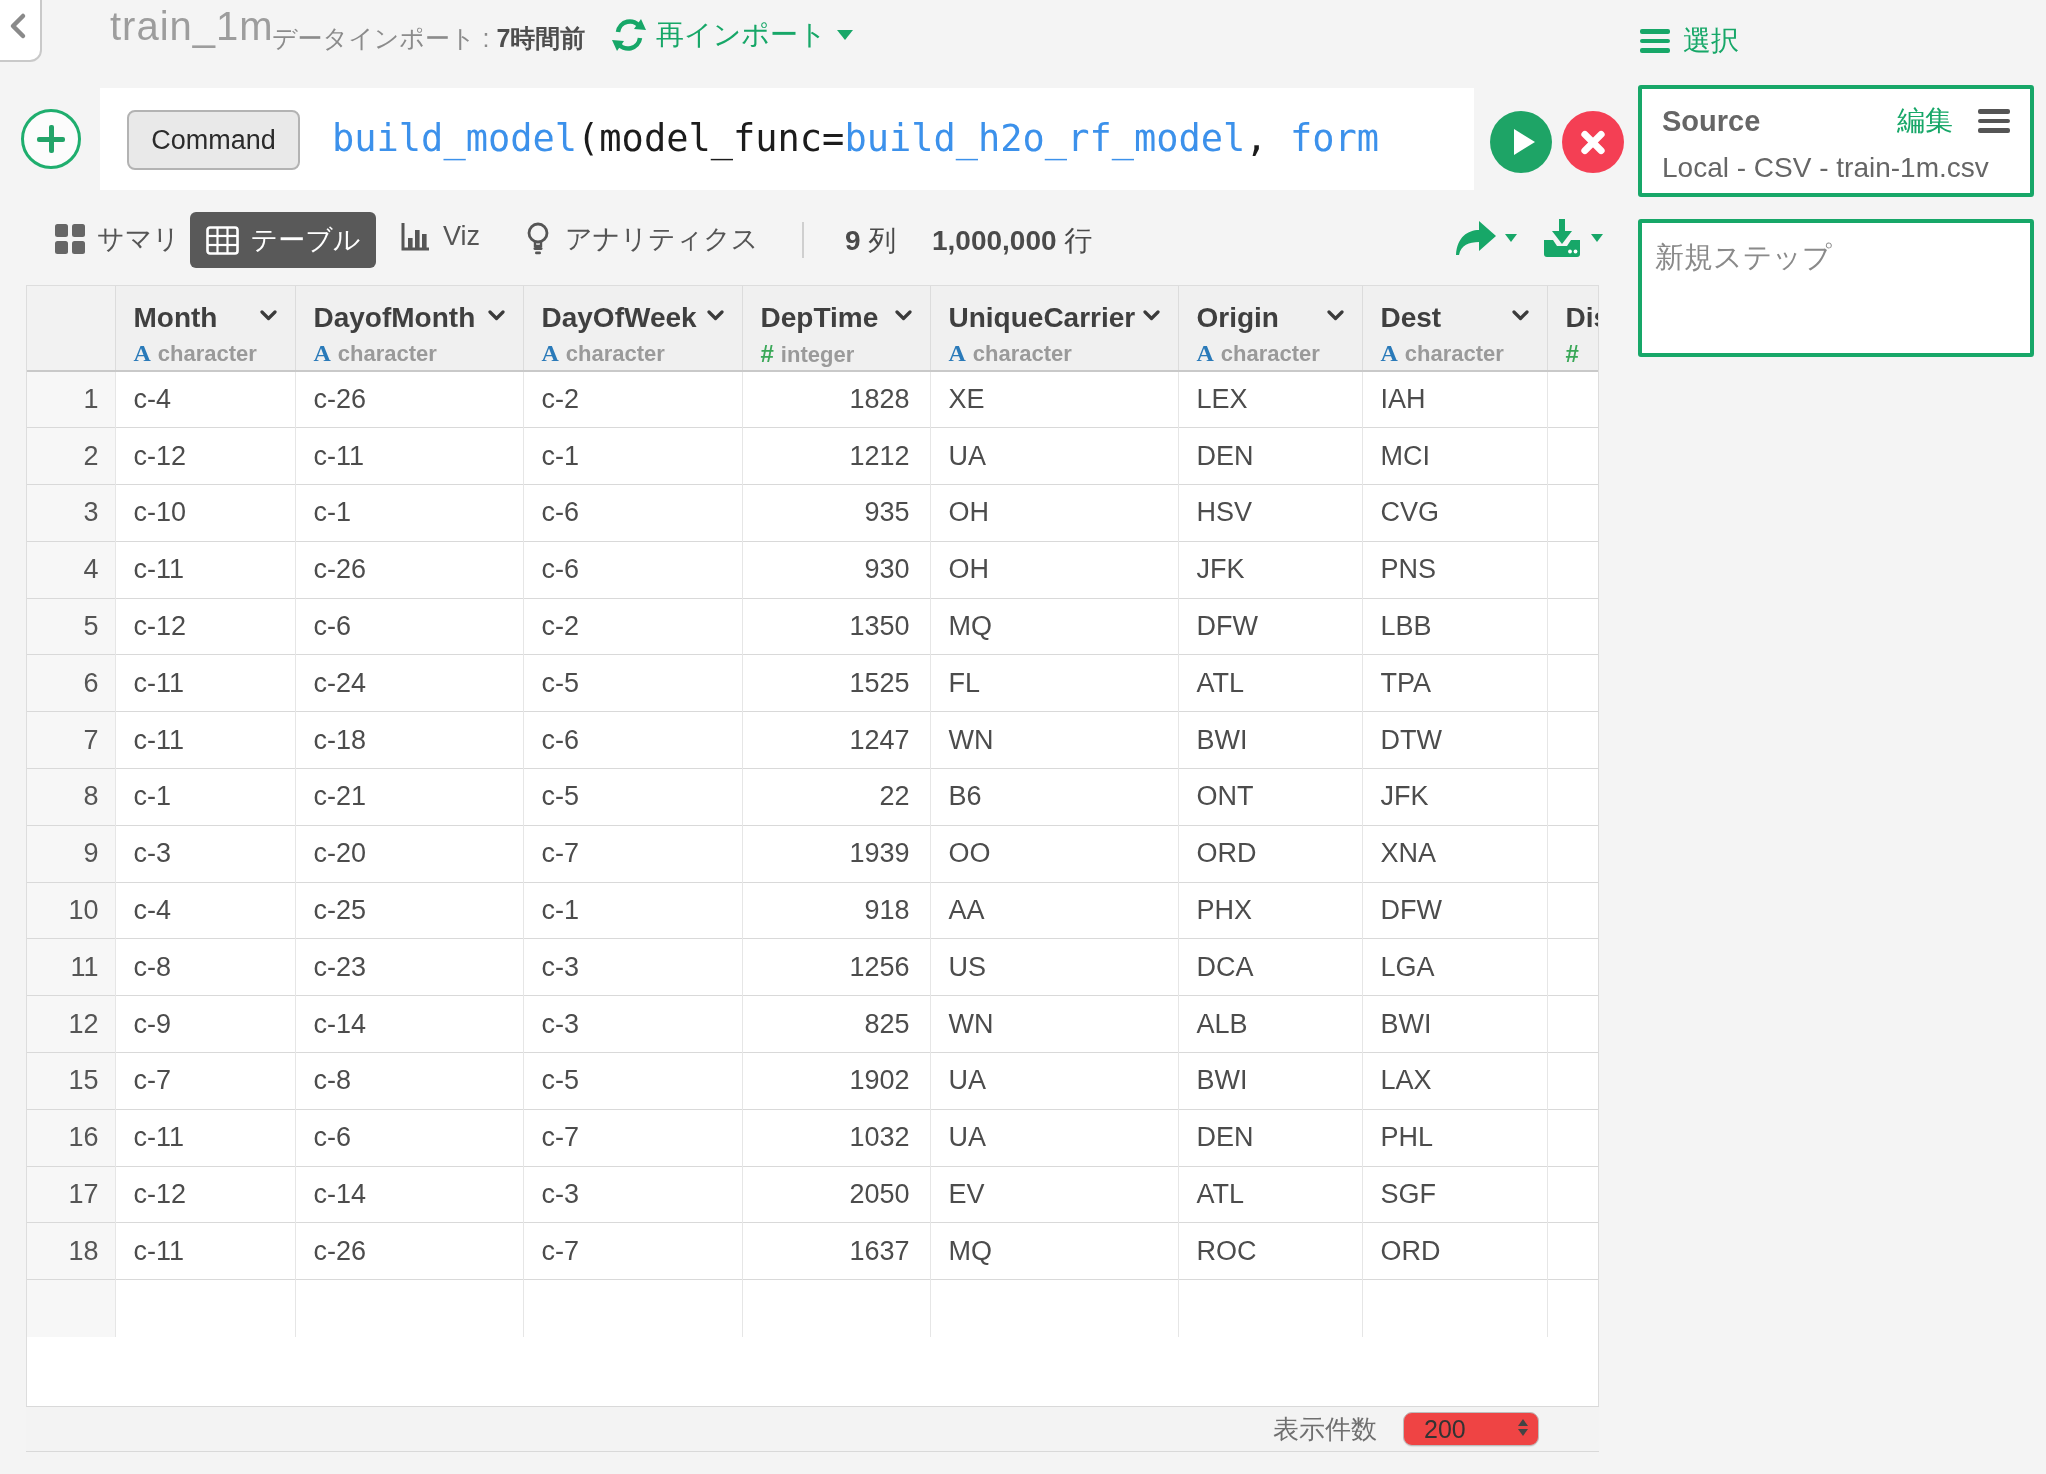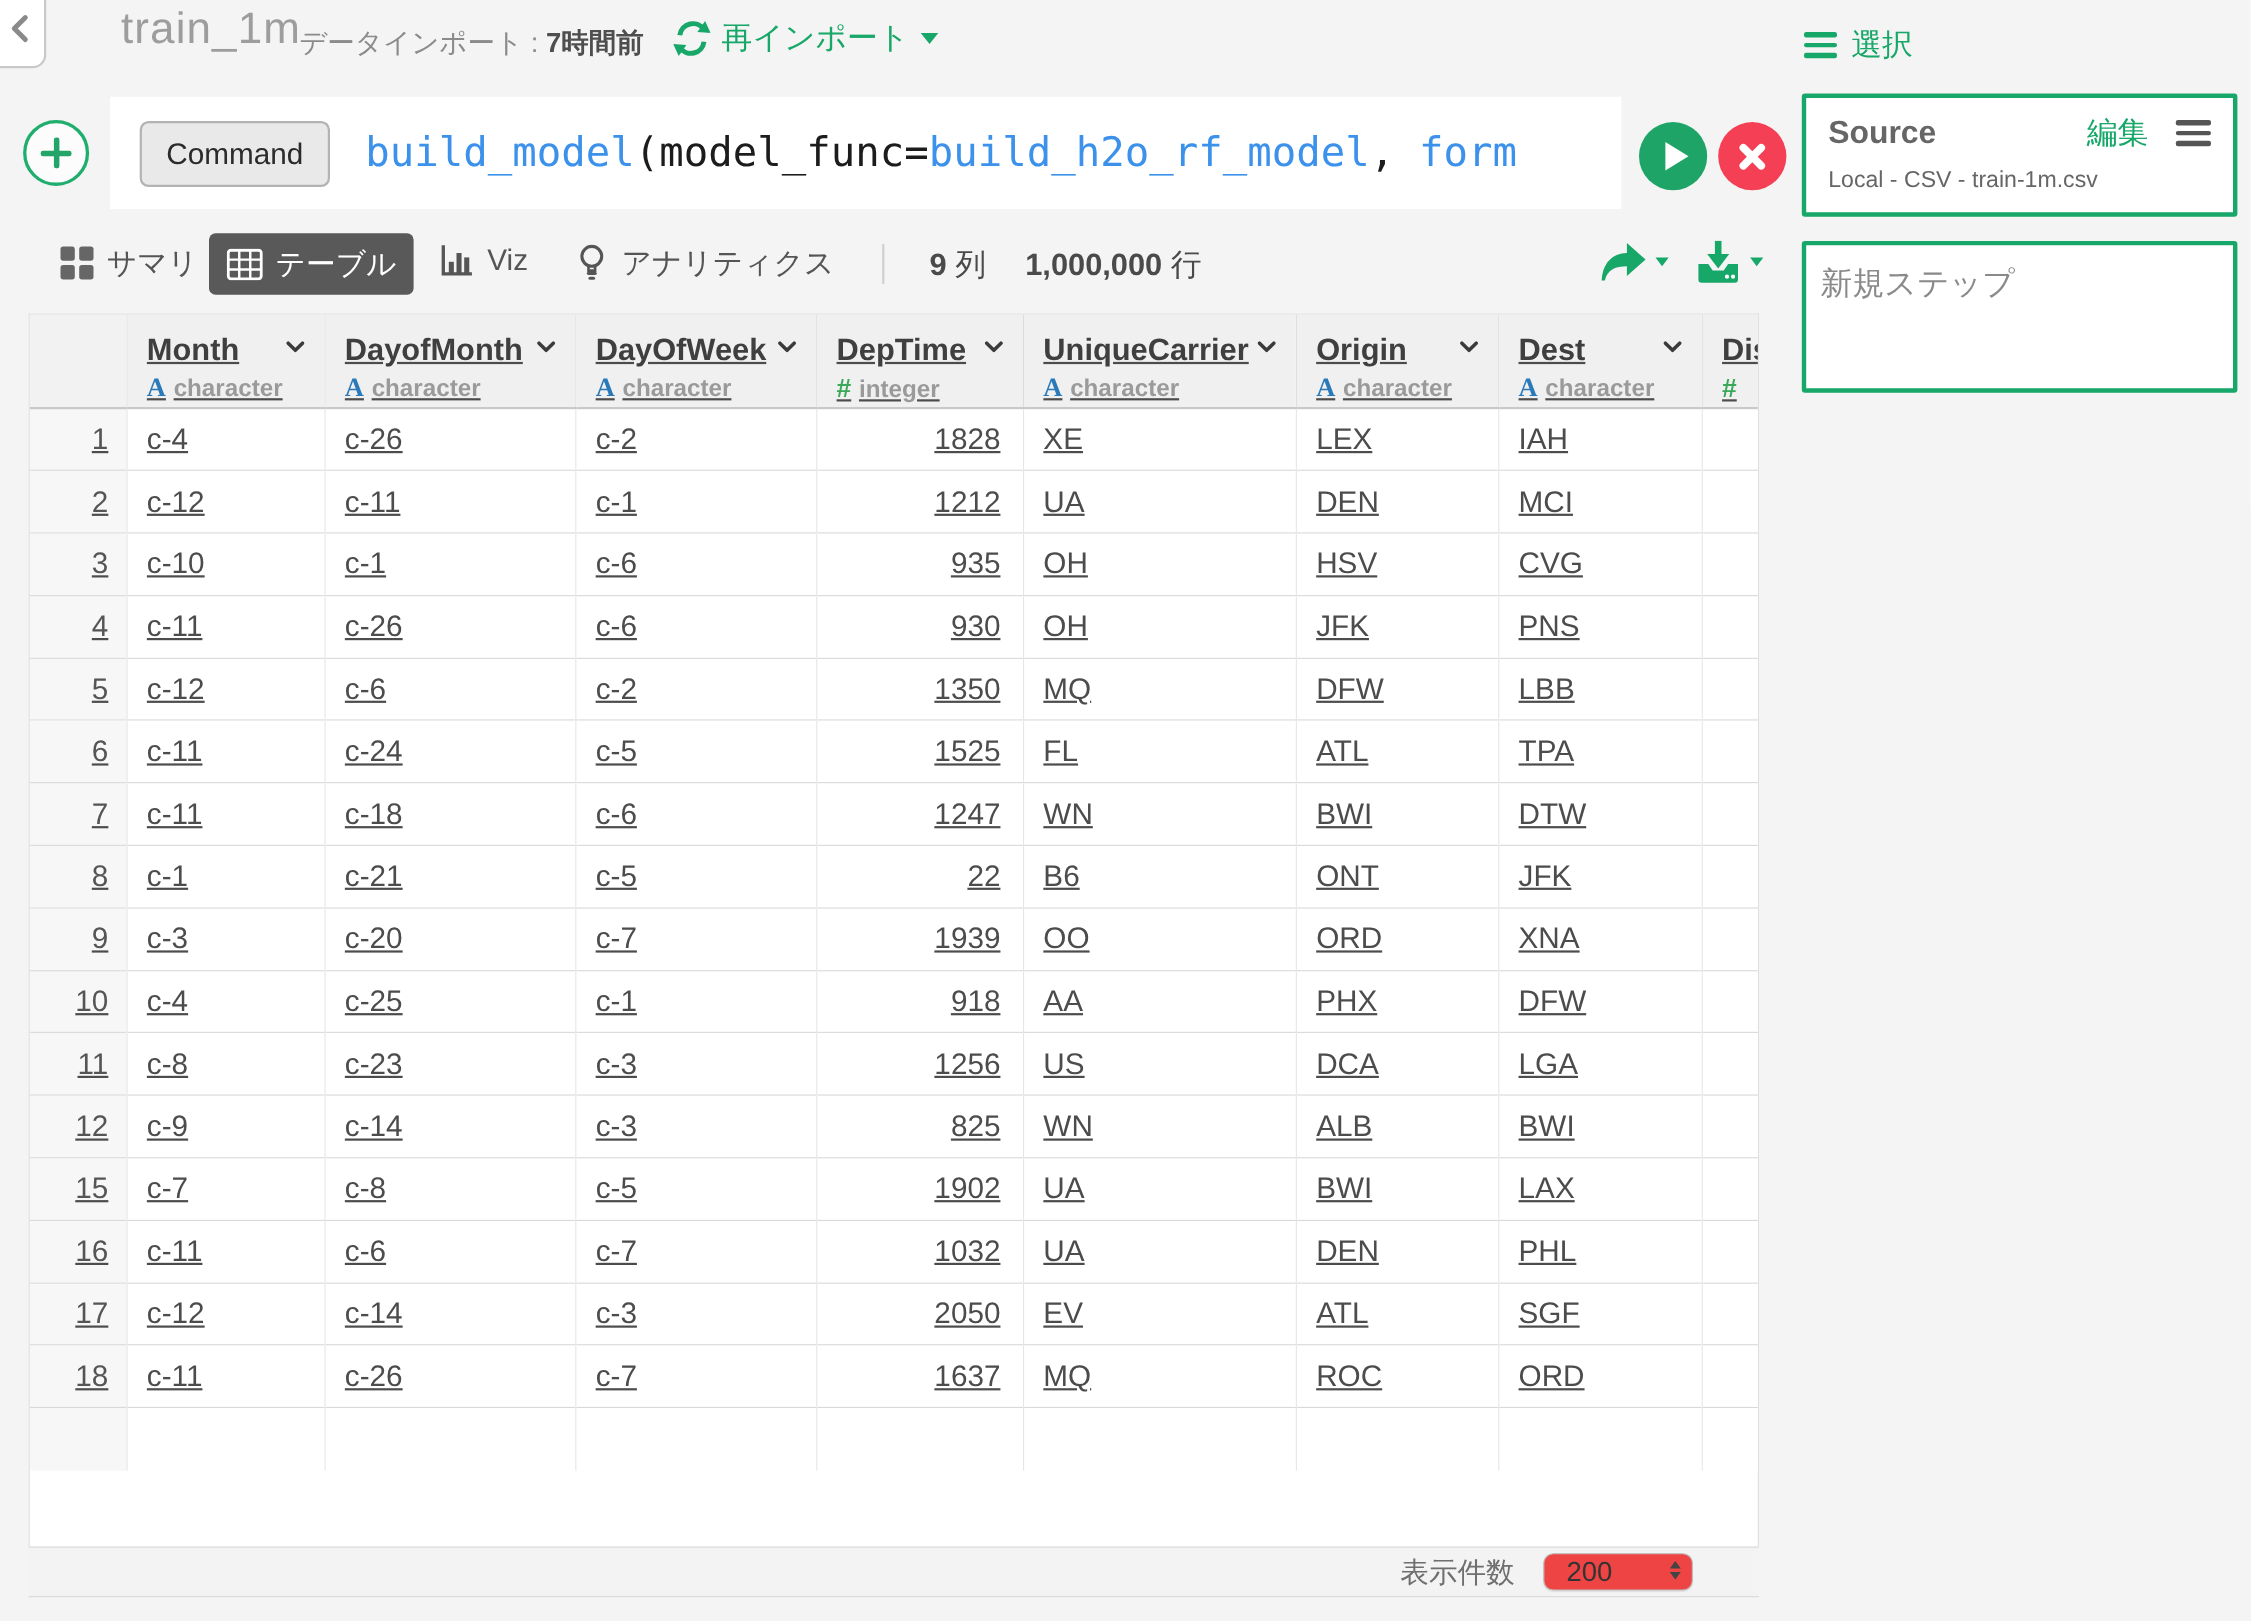--- a/index.html
+++ b/index.html
@@ -95,21 +95,21 @@
   #col-count b, #row-count b { font-weight:bold; }
   #share-button    { left:1450px; top:218px; display:flex; align-items:center; gap:7px; }
   #download-button { left:1540px; top:218px; display:flex; align-items:center; gap:7px; }
 
   
   #table-wrap {
     left:26px; top:285px; width:1573px; height:1121px;
     background:#fff; overflow:hidden;
     border-left:1px solid #ddd; border-right:1px solid #ddd; border-top:1px solid #ddd;
   }
-  table { border-collapse:collapse; table-layout:fixed; width:1573px;text-decoration:underline; }
+  table { border-collapse:collapse; table-layout:fixed; width:1573px; }
   thead th {
     height:85px; background:#f0f0f0; border-right:1px solid #dcdcdc; border-bottom:2px solid #c9c9c9;
     text-align:left; vertical-align:top; position:relative; overflow:hidden; white-space:nowrap;
   }
   .col-name { margin:16px 0 0 18px; font-size:28px; font-weight:bold; color:#3f3f3f; }
   .col-chevron { position:absolute; right:18px; top:24px; }
   .col-type { margin:6px 0 0 18px; font-size:22px; color:#9a9a9a; }
   .type-icon { font-size:24px; font-weight:bold; margin-right:7px; }
   .type-icon.A   { font-family:"Liberation Serif","DejaVu Serif",serif; color:#2a7ab9; }
   .type-icon.num { color:#3aa858; }
@@ -141,21 +141,21 @@
   .stepper i.down { border-top:7px solid #444; }
 
   
   #source-panel {
     left:1638px; top:85px; width:396px; height:112px;
     background:#fff; border:4px solid #17a768; border-radius:3px; padding:13px 20px;
   }
   .panel-head { display:flex; align-items:center; }
   #source-title { font-size:29px; font-weight:bold; color:#666; flex:1; }
   #source-edit { font-size:28px; color:#17a768; margin-right:25px; }
-  #source-value { font-size:21px; color:#666; margin-top:12px; }
+  #source-value { font-size:28px; color:#666; margin-top:12px; }
   #new-step-panel {
     left:1638px; top:219px; width:396px; height:138px;
     background:#fff; border:4px solid #17a768; border-radius:3px; padding:15px 13px;
   }
   #new-step-label { font-size:29px; color:#8a8a8a; }
 </style>
 </head>
 <body>
 
 <div id="back-button">

